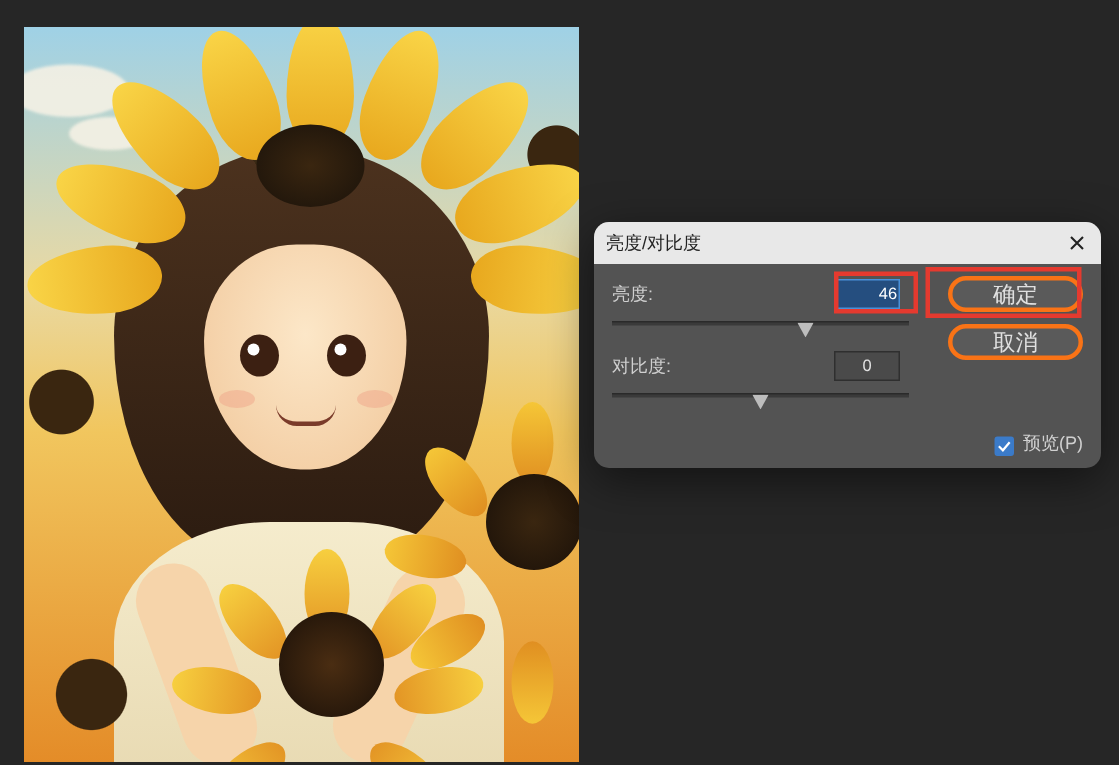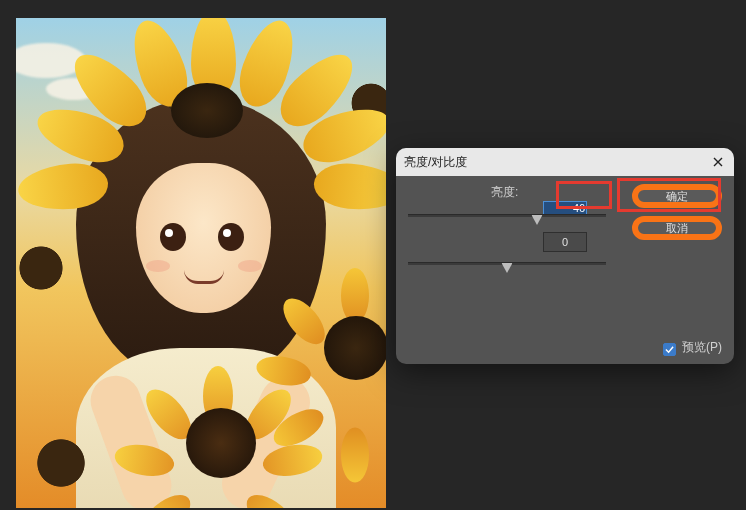--- a/index.html
+++ b/index.html
@@ -83,21 +83,21 @@
     position:absolute; left:135px; top:360px; width:140px; height:150px;
   }
   .held-flower .hcenter { position:absolute; left:35px; top:30px; width:70px; height:70px; background:radial-gradient(circle,#4a2d12,#1a1008); border-radius:50%; }
 
   
   .dialog {
     position: absolute;
     left: 396px;
     top: 148px;
     width: 338px;
-    height: 216px;
+    height: 164px;
     background: #535353;
     border-radius: 10px;
     box-shadow: 0 8px 30px rgba(0,0,0,0.5);
     display: flex;
     flex-direction: column;
   }
   .dialog-titlebar {
     height: 28px;
     background: #e8e8e8;
     border-radius: 10px 10px 0 0;
@@ -115,21 +115,20 @@
   .dialog-body {
     flex:1;
     padding: 8px 12px 8px 12px;
     position: relative;
   }
   .row {
     display: flex;
     align-items: center;
     height: 24px;
     margin-bottom: 4px;
-    flex-direction: column;
   }
   .row-label { width: 148px; }
   .num-input {
     width: 44px; height: 20px;
     background: #4a4a4a;
     border: 1px solid #2f2f2f;
     color: #e0e0e0;
     font-size: 11px;
     text-align: center;
     padding: 0;
@@ -172,22 +171,22 @@
     display:flex; align-items:center; justify-content:center;
   }
   .chk.checked { background:#3b7bc9; border-color:#3b7bc9; }
   .chk.checked svg { display:block; }
   .chk svg { display:none; width:9px; height:9px; }
   .button-col {
     position:absolute; right:12px; top:8px; width:90px;
     display:flex; flex-direction:column; gap:8px;
   }
   .btn {
-    height:24px; border-radius:12px; border:6px solid #f97316;
-    background:#5a5a5a; color:#e0e0e0; font-size:11px; cursor:pointer;
+    height:24px; border-radius:12px; border:3px solid #f97316;
+    background:#5a5a5a; color:#e0e0e0; font-size:15px; cursor:pointer;
     display:flex; align-items:center; justify-content:center;
   }
   .preview-row {
     position:absolute; right:12px; bottom:8px;
     display:flex; align-items:flex-end; gap:6px;
   }
 </style>
 </head>
 <body>
 
@@ -260,20 +259,21 @@
     <div class="row">
       <span class="row-label">亮度:</span>
       <input class="num-input selected" value="46" style="">
     </div>
     <div class="slider-track">
       <div class="slider-line"></div>
       <div class="slider-thumb" id="thumb-brightness" style="left: 65%;"></div>
     </div>
 
     <div class="row">
+      <span class="row-label">对比度:</span>
       <input class="num-input" value="0" style="">
     </div>
     <div class="slider-track">
       <div class="slider-line"></div>
       <div class="slider-thumb" id="thumb-contrast" style="left: 50%;"></div>
     </div>
 
 
     <div class="button-col">
       <div class="btn">确定</div>

